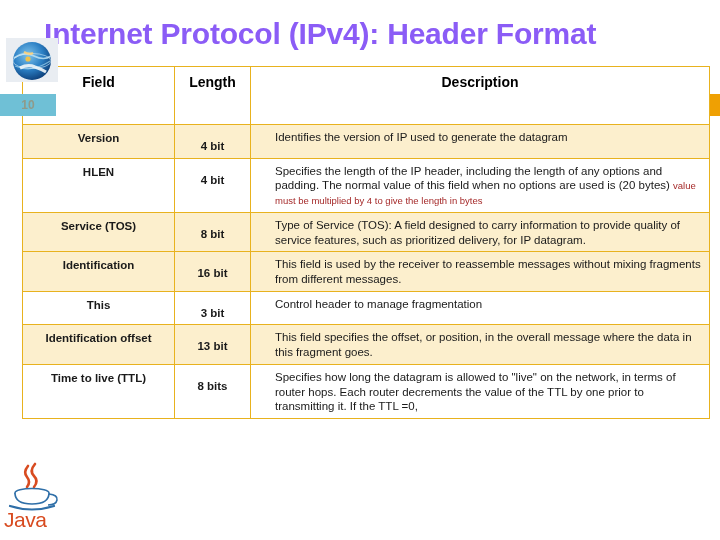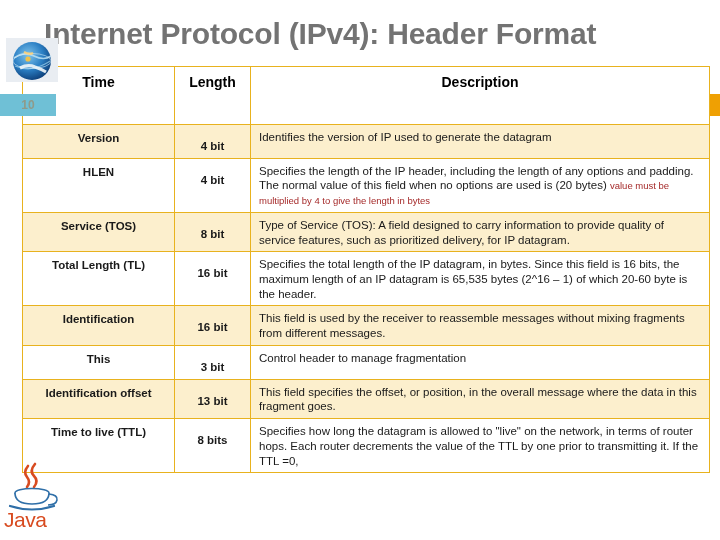--- a/index.html
+++ b/index.html
@@ -16,21 +16,21 @@
   }
 
   
   .slide-title {
     position: absolute;
     left: 44px;
     top: 18px;
     width: 660px;
     font-size: 30px;
     font-weight: bold;
-    color: #737373;
+    color: #8b5cf6;
     letter-spacing: -0.2px;
     white-space: nowrap;
     line-height: 1.05;
   }
 
   
   .globe-logo {
     position: absolute;
     left: 6px;
     top: 38px;
@@ -120,21 +120,21 @@
     text-align: center;
     font-weight: bold;
     font-size: 13px;
     vertical-align: top;
     padding-top: 14px;
   }
   td.c-desc {
     text-align: left;
     font-size: 12px;
     padding-top: 5px;
-    padding-left: 8px;
+    padding-left: 24px;
     padding-right: 6px;
     margin-top: 23px;
   }
   .note-red {
     color: #A52A2A;
     font-size: 9.5px;
     font-weight: normal;
   }
 
   
@@ -187,45 +187,40 @@
 <div class="slide-number">10</div>
 
 <table class="ip-table">
   <colgroup>
     <col class="col-field">
     <col class="col-length">
     <col>
   </colgroup>
   <thead>
     <tr class="hdr">
-      <td>Time</td>
+      <td>Field</td>
       <td>Length</td>
       <td class="desc-h">Description</td>
     </tr>
   </thead>
   <tbody>
       <tr class="row-alt">
         <td class="c-field">Version</td>
         <td class="c-length">4 bit</td>
         <td class="c-desc"><span>Identifies the version of IP used to generate the datagram</span></td>
       </tr>
       <tr class="row-plain">
         <td class="c-field">HLEN</td>
         <td class="c-length">4 bit</td>
         <td class="c-desc"><span>Specifies the length of the IP header, including the length of any options and padding. The normal value of this field when no options are used is (20 bytes)</span> <span class="note-red">value must be multiplied by 4 to give the length in bytes</span></td>
       </tr>
       <tr class="row-alt">
         <td class="c-field">Service (TOS)</td>
         <td class="c-length">8 bit</td>
         <td class="c-desc"><span>Type of Service (TOS): A field designed to carry information to provide quality of service features, such as prioritized delivery, for IP datagram.</span></td>
-      </tr>
-      <tr class="row-plain">
-        <td class="c-field">Total Length (TL)</td>
-        <td class="c-length">16 bit</td>
-        <td class="c-desc"><span>Specifies the total length of the IP datagram, in bytes. Since this field is 16 bits, the maximum length of an IP datagram is 65,535 bytes (2^16 – 1) of which 20-60 byte is the header.</span></td>
       </tr>
       <tr class="row-alt">
         <td class="c-field">Identification</td>
         <td class="c-length">16 bit</td>
         <td class="c-desc"><span>This field is used by the receiver to reassemble messages without mixing fragments from different messages.</span></td>
       </tr>
       <tr class="row-plain">
         <td class="c-field">This</td>
         <td class="c-length">3 bit</td>
         <td class="c-desc"><span>Control header to manage fragmentation</span></td>

